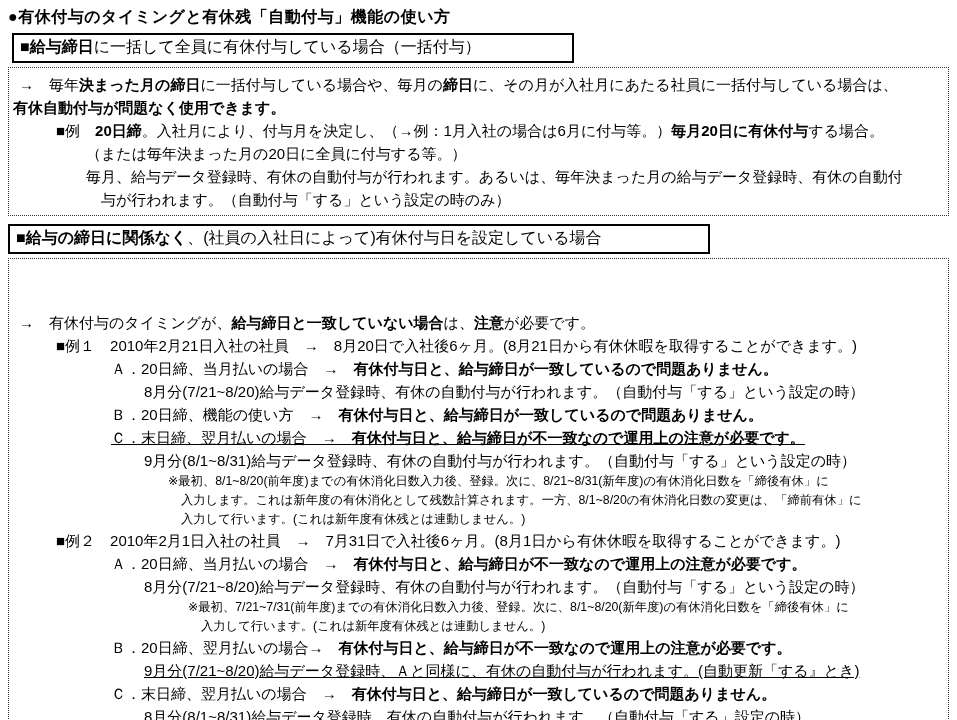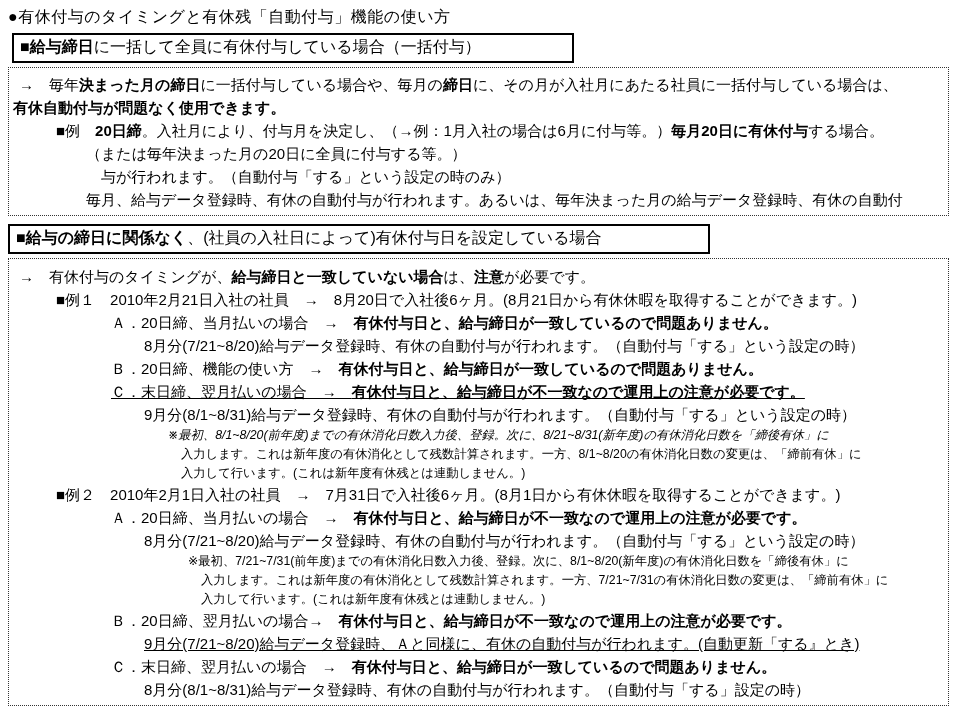--- a/index.html
+++ b/index.html
@@ -8,21 +8,21 @@
     width:957px;height:720px;
     background:#fff;
     color:#000;
     font-family:"Liberation Sans","DejaVu Sans",sans-serif;
     overflow:hidden;
     box-sizing:border-box;
   }
   .title{
     margin:7px 0 5px 8px;
     font-size:16px;
-    font-weight:400;
+    font-weight:700;
     letter-spacing:0.5px;
   }
   .hdrbox{
     border:2px solid #000;
     box-sizing:border-box;
     font-size:16px;
     padding:2px 6px 3px 6px;
     background:#fff;
     white-space:nowrap;
     overflow:hidden;
@@ -61,44 +61,43 @@
 
   <div class="hdrbox hdr1">
     <span class="b">■給与締日</span><span>に一括して全員に有休付与している場合（一括付与）</span>
   </div>
 
   <div class="dotbox box1">
       <div class="line" style="padding-left: 8px;"><span>→　毎年</span><span class="b">決まった月の締日</span><span>に一括付与している場合や、毎月の</span><span class="b">締日</span><span>に、その月が入社月にあたる社員に一括付与している場合は、</span></div>
       <div class="line" style="padding-left: 2px;"><span class="b">有休自動付与が問題なく使用できます。</span></div>
       <div class="line" style="padding-left: 45px;"><span>■例　</span><span class="b">20日締</span><span>。入社月により、付与月を決定し、（→例：1月入社の場合は6月に付与等。）</span><span class="b">毎月20日に有休付与</span><span>する場合。</span></div>
       <div class="line" style="padding-left: 75px;"><span>（または毎年決まった月の20日に全員に付与する等。）</span></div>
+      <div class="line" style="padding-left: 75px;"><span>毎月、給与データ登録時、有休の自動付与が行われます。あるいは、毎年決まった月の給与データ登録時、有休の自動付</span></div>
       <div class="line" style="padding-left: 90px;"><span>与が行われます。（自動付与「する」という設定の時のみ）</span></div>
-      <div class="line" style="padding-left: 75px;"><span>毎月、給与データ登録時、有休の自動付与が行われます。あるいは、毎年決まった月の給与データ登録時、有休の自動付</span></div>
     </div>
 
   <div class="hdrbox hdr2">
     <span class="b">■給与の締日に関係なく</span><span>、(社員の入社日によって)有休付与日を設定している場合</span>
   </div>
 
   <div class="dotbox box2">
-      <div class="line" style="padding-left: 8px;"><span>→　有休付与のタイミングが、</span><span class="b">給与締日と一致していない場合</span><span>は、</span><span class="b">注意</span><span>が必要です。</span></div>
+      <div class="line" style="padding-left: 8px; margin-top: 46px;"><span>→　有休付与のタイミングが、</span><span class="b">給与締日と一致していない場合</span><span>は、</span><span class="b">注意</span><span>が必要です。</span></div>
       <div class="line" style="padding-left: 45px;"><span>■例１　2010年2月21日入社の社員　→　8月20日で入社後6ヶ月。(8月21日から有休休暇を取得することができます。)</span></div>
       <div class="line" style="padding-left: 100px;"><span>Ａ．20日締、当月払いの場合　→　</span><span class="b">有休付与日と、給与締日が一致しているので問題ありません。</span></div>
       <div class="line" style="padding-left: 133px;"><span>8月分(7/21~8/20)給与データ登録時、有休の自動付与が行われます。（自動付与「する」という設定の時）</span></div>
       <div class="line" style="padding-left: 100px;"><span>Ｂ．20日締、機能の使い方　→　</span><span class="b">有休付与日と、給与締日が一致しているので問題ありません。</span></div>
       <div class="line" style="padding-left: 100px; text-decoration: underline;"><span>Ｃ．末日締、翌月払いの場合　→　</span><span class="b">有休付与日と、給与締日が不一致なので運用上の注意が必要です。</span></div>
       <div class="line" style="padding-left: 133px;"><span>9月分(8/1~8/31)給与データ登録時、有休の自動付与が行われます。（自動付与「する」という設定の時）</span></div>
-      <div class="line small" style="padding-left: 157px; font-style: italic;"><span>※最初、8/1~8/20(前年度)までの有休消化日数入力後、登録。次に、8/21~8/31(新年度)の有休消化日数を「締後有休」に</span></div>
+      <div class="line small" style="padding-left: 157px;"><span>※最初、8/1~8/20(前年度)までの有休消化日数入力後、登録。次に、8/21~8/31(新年度)の有休消化日数を「締後有休」に</span></div>
       <div class="line small" style="padding-left: 170px;"><span>入力します。これは新年度の有休消化として残数計算されます。一方、8/1~8/20の有休消化日数の変更は、「締前有休」に</span></div>
       <div class="line small" style="padding-left: 170px;"><span>入力して行います。(これは新年度有休残とは連動しません。)</span></div>
       <div class="line" style="padding-left: 45px;"><span>■例２　2010年2月1日入社の社員　→　7月31日で入社後6ヶ月。(8月1日から有休休暇を取得することができます。)</span></div>
       <div class="line" style="padding-left: 100px;"><span>Ａ．20日締、当月払いの場合　→　</span><span class="b">有休付与日と、給与締日が不一致なので運用上の注意が必要です。</span></div>
       <div class="line" style="padding-left: 133px;"><span>8月分(7/21~8/20)給与データ登録時、有休の自動付与が行われます。（自動付与「する」という設定の時）</span></div>
       <div class="line small" style="padding-left: 177px;"><span>※最初、7/21~7/31(前年度)までの有休消化日数入力後、登録。次に、8/1~8/20(新年度)の有休消化日数を「締後有休」に</span></div>
-      <div class="line small" style="padding-left: 190px;"><span>入力します。これは新年度の有休消化として残数計算されます。一方、7/21~7/31の有休消化日数の変更は、「締前有休」に</span></div>
       <div class="line small" style="padding-left: 190px;"><span>入力して行います。(これは新年度有休残とは連動しません。)</span></div>
       <div class="line" style="padding-left: 100px;"><span>Ｂ．20日締、翌月払いの場合→　</span><span class="b">有休付与日と、給与締日が不一致なので運用上の注意が必要です。</span></div>
       <div class="line" style="padding-left: 133px; text-decoration: underline;"><span>9月分(7/21~8/20)給与データ登録時、Ａと同様に、有休の自動付与が行われます。(自動更新「する』とき)</span></div>
       <div class="line" style="padding-left: 100px;"><span>Ｃ．末日締、翌月払いの場合　→　</span><span class="b">有休付与日と、給与締日が一致しているので問題ありません。</span></div>
       <div class="line" style="padding-left: 133px;"><span>8月分(8/1~8/31)給与データ登録時、有休の自動付与が行われます。（自動付与「する」設定の時）</span></div>
     </div>
 
 </div>
 
 </body></html>

